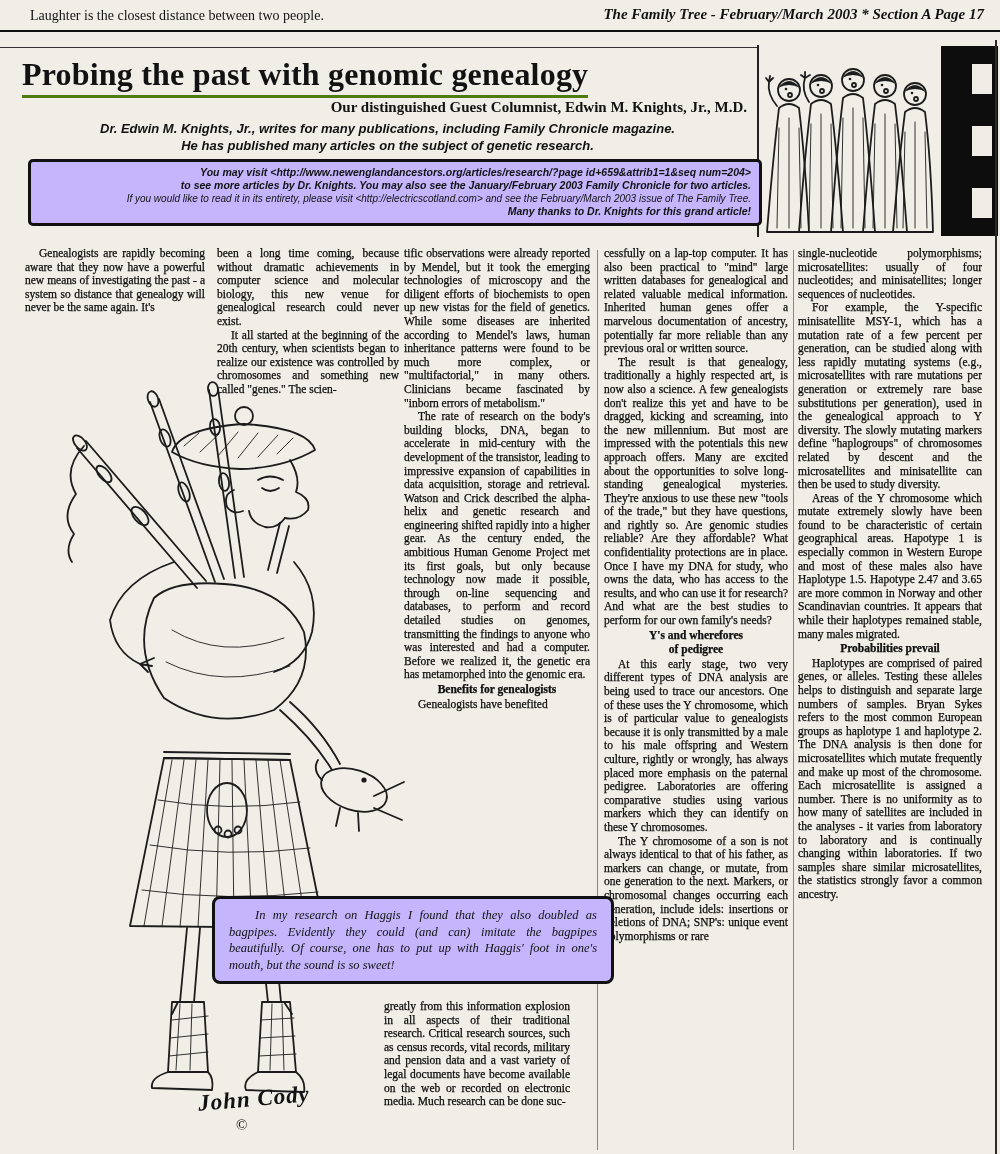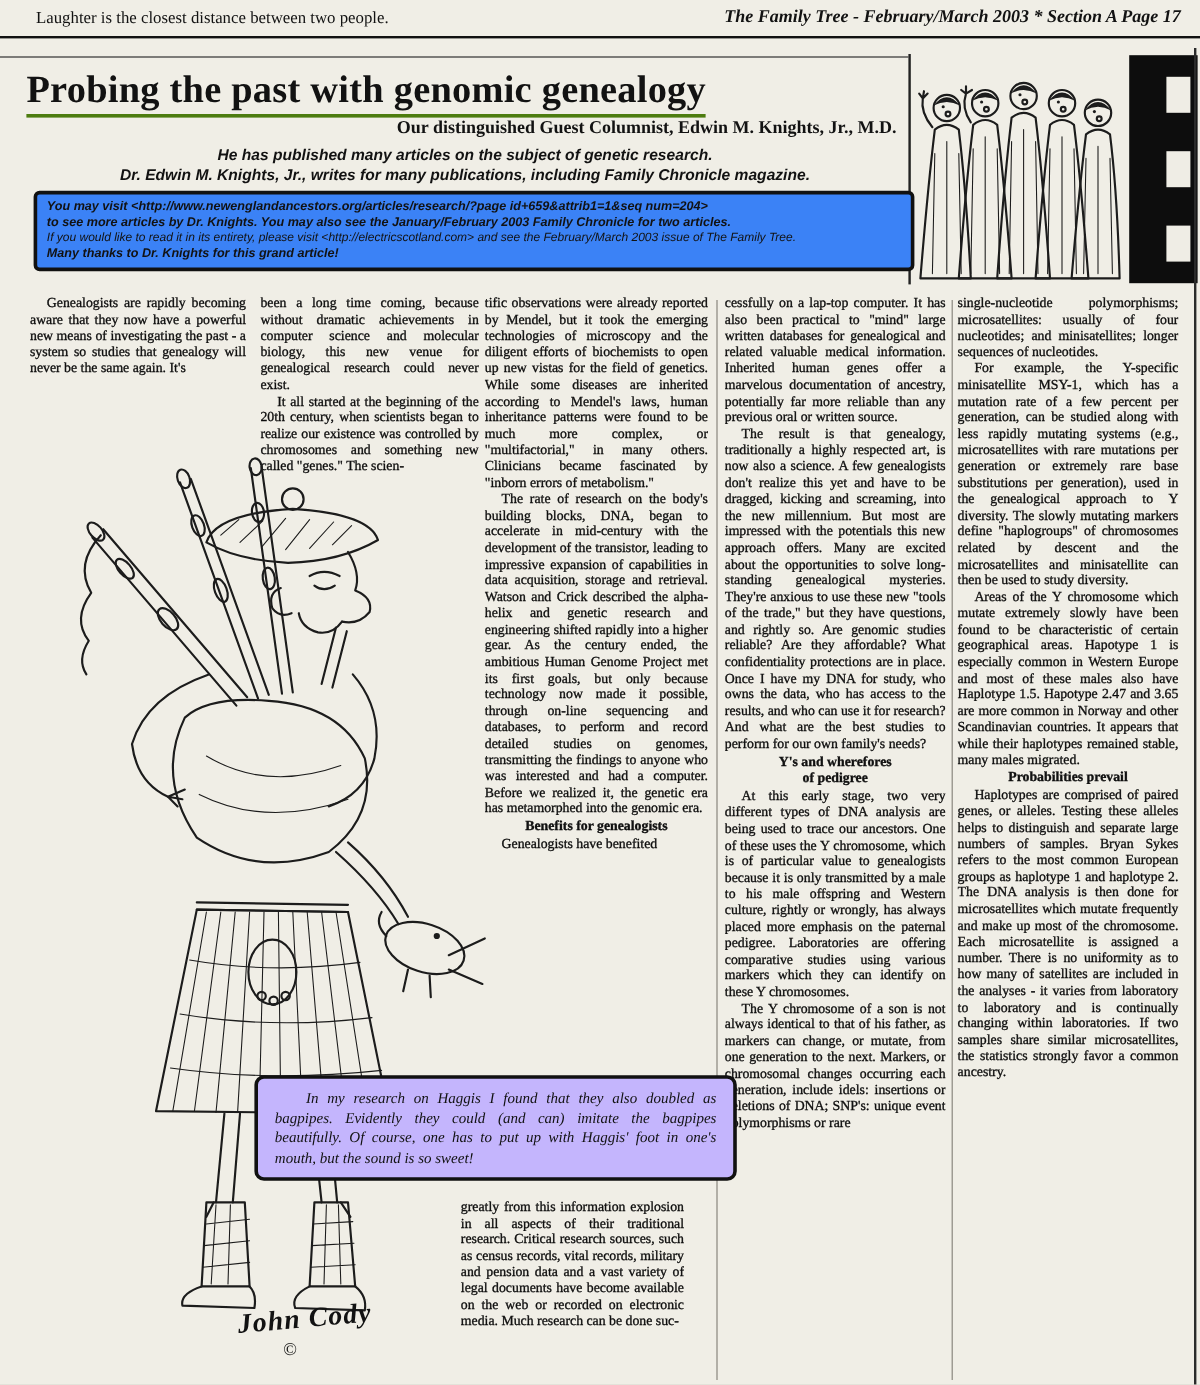--- a/index.html
+++ b/index.html
@@ -14,22 +14,22 @@
   .vrule-head{position:absolute;left:757px;top:45px;width:2px;height:192px;background:#222;}
 
   
   .title{position:absolute;left:22px;top:56px;font-size:32px;font-weight:bold;
          border-bottom:3px solid #4d7c0f;padding-bottom:2px;letter-spacing:.2px;white-space:nowrap;}
   .byline{position:absolute;left:25px;top:99px;width:722px;text-align:right;font-size:15px;font-weight:bold;}
   .intro{position:absolute;left:25px;top:121px;width:725px;text-align:center;
          font-family:"Liberation Sans",sans-serif;font-weight:bold;font-style:italic;
          font-size:13px;line-height:16.5px;}
   .notice-box{position:absolute;left:28px;top:159px;width:712px;border:3px solid #111;border-radius:5px;
-         text-align:left;font-family:"Liberation Sans",sans-serif;font-style:italic;padding:4px 8px 5px 8px;
-         background:#3b82f6;}
+         text-align:right;font-family:"Liberation Sans",sans-serif;font-style:italic;padding:4px 8px 5px 8px;
+         background:#c4b5fd;}
   .nl{font-size:10.5px;font-weight:bold;line-height:13px;}
   .nl.small{font-size:9px;font-weight:normal;line-height:11px;}
   .nl.plain{font-size:10px;font-weight:normal;}
 
   
   .medieval{position:absolute;left:763px;top:48px;width:172px;height:188px;}
   .filmstrip{position:absolute;left:941px;top:46px;width:57px;height:190px;background:#0d0d0d;}
   .filmstrip .notch{position:absolute;right:6px;width:20px;height:30px;background:#efede5;}
   .right-margin-rule{position:absolute;left:995px;top:40px;width:2px;height:1114px;background:#2b2b2b;}
 
@@ -72,22 +72,22 @@
   <div class="tagline">Laughter is the closest distance between two people.</div>
   <div class="masthead">The Family Tree - February/March 2003 * Section A Page 17</div>
   <div class="header-rule"></div>
   <div class="head-rule2"></div>
   <div class="vrule-head"></div>
 
   <div class="title">Probing the past with genomic genealogy</div>
   <div class="byline">Our distinguished Guest Columnist, Edwin M. Knights, Jr., M.D.</div>
 
   <div class="intro">
+    <div>Dr. Edwin M. Knights, Jr., writes for many publications, including Family Chronicle magazine.</div>
     <div>He has published many articles on the subject of genetic research.</div>
-    <div>Dr. Edwin M. Knights, Jr., writes for many publications, including Family Chronicle magazine.</div>
   </div>
 
   <div class="notice-box">
     <div class="nl">You may visit &lt;http://www.newenglandancestors.org/articles/research/?page id+659&amp;attrib1=1&amp;seq num=204&gt;</div>
     <div class="nl">to see more articles by Dr. Knights.  You may also see the January/February 2003 Family Chronicle for two articles.</div>
     <div class="nl plain">If you would like to read it in its entirety, please visit &lt;http://electricscotland.com&gt; and see the February/March 2003 issue of The Family Tree.</div>
     <div class="nl">Many thanks to Dr. Knights for this grand article!</div>
   </div>
 
   <div class="medieval">
@@ -134,21 +134,21 @@
   </div>
 
   <div class="filmstrip">
     <div class="notch" style="top:18px"></div>
     <div class="notch" style="top:80px"></div>
     <div class="notch" style="top:142px"></div>
   </div>
   <div class="right-margin-rule"></div>
 
   <div id="col1" class="col">
-    <p>Genealogists are rapidly becoming aware that they now have a powerful new means of investigating the past - a system so studies that genealogy will never be the same again.  It's</p>
+    <p>Genealogists are rapidly becoming aware that they now have a powerful new means of investigating the past - a system so distance that genealogy will never be the same again.  It's</p>
   </div>
 
   <div id="col2" class="col">
     <p class="noind">been a long time coming, because without dramatic achievements in computer science and molecular biology, this new venue for genealogical research could never exist.</p>
     <p>It all started at the beginning of the 20th century, when scientists began to realize our existence was controlled by chromosomes and something new called "genes." The scien-</p>
   </div>
 
   <div id="col3" class="col">
     <p class="noind">tific observations were already reported by Mendel, but it took the emerging technologies of microscopy and the diligent efforts of biochemists to open up new vistas for the field of genetics. While some diseases are inherited according to Mendel's laws, human inheritance patterns were found to be much more complex, or "multifactorial," in many others. Clinicians became fascinated by "inborn errors of metabolism."</p>
     <p>The rate of research on the body's building blocks, DNA, began to accelerate in mid-century with the development of the transistor, leading to impressive expansion of capabilities in data acquisition, storage and retrieval. Watson and Crick described the alpha-helix and genetic research and engineering shifted rapidly into a higher gear.  As the century ended, the ambitious Human Genome Project met its first goals, but only because technology now made it possible, through on-line sequencing and databases, to perform and record detailed studies on genomes, transmitting the findings to anyone who was interested and had a computer.  Before we realized it, the genetic era has metamorphed into the genomic era.</p>

